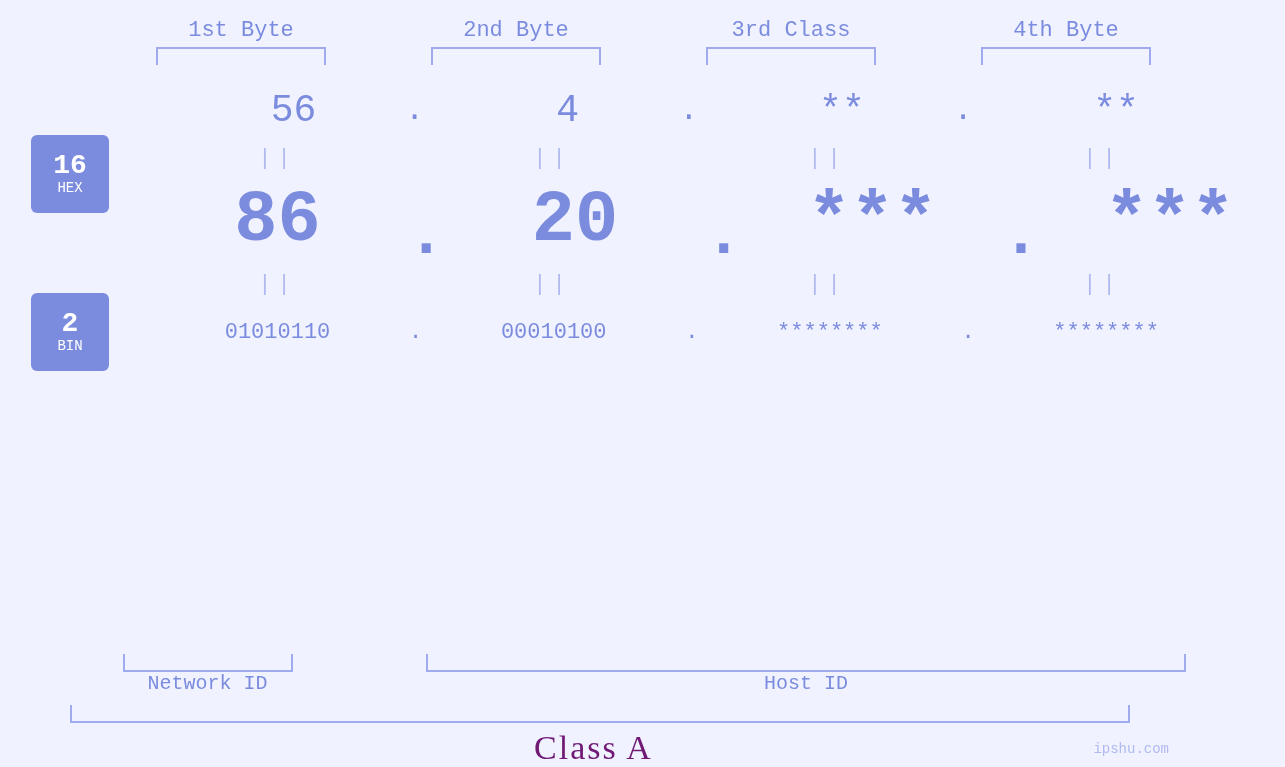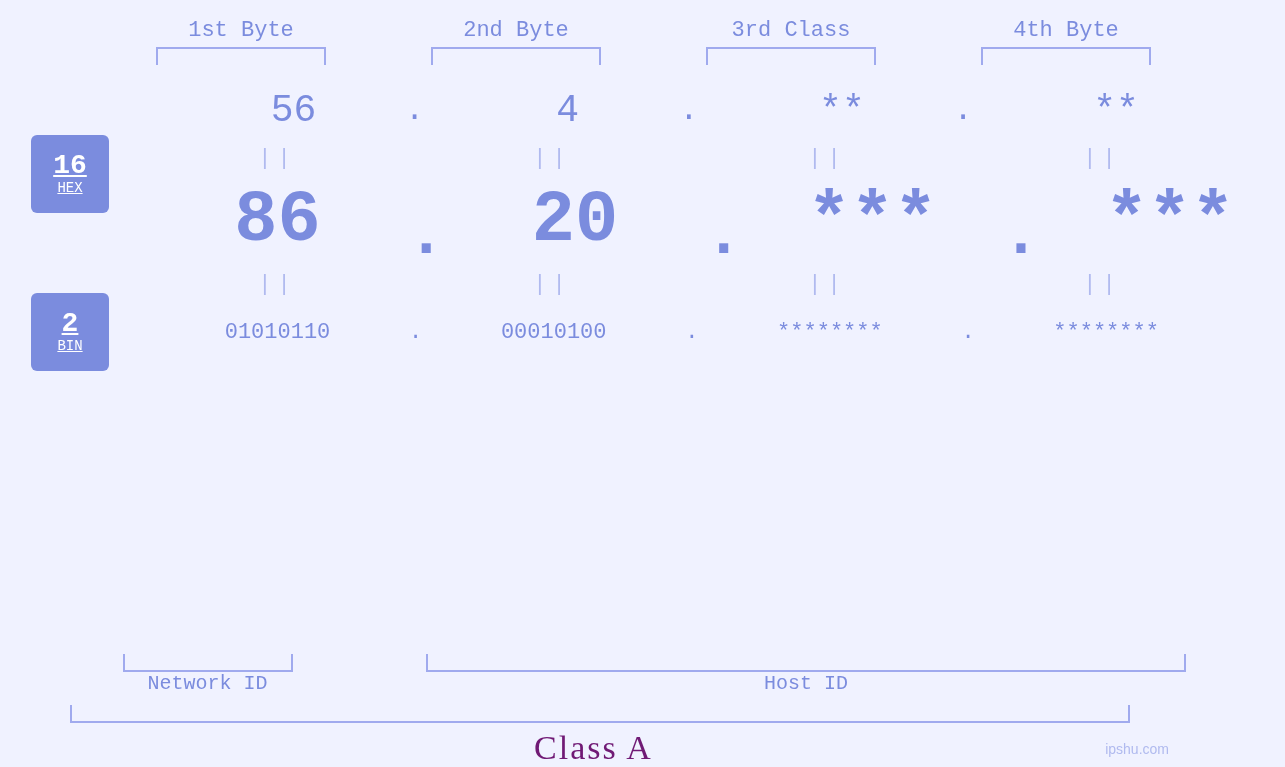--- a/index.html
+++ b/index.html
@@ -76,21 +76,20 @@
       background-color: #7b8cde;
       color: white;
       border-radius: 6px;
       width: 78px;
       height: 78px;
       display: flex;
       flex-direction: column;
       align-items: center;
       justify-content: center;
       font-family: 'Courier New', Courier, monospace;
-      text-decoration: underline;
     }
 
     .base-badge .base-num {
       font-size: 28px;
       font-weight: bold;
       line-height: 1;
     }
 
     .base-badge .base-label {
       font-size: 14px;
@@ -159,21 +158,21 @@
       letter-spacing: 6px;
     }
 
     
     .watermark {
       position: absolute;
       bottom: 10px;
       right: 18px;
       color: #b0baef;
       font-size: 14px;
-      font-family: Liberation Sans, sans-serif;
+      font-family: Liberation Mono, monospace;
       margin-top: 28px;
     }
   </style>
 </head>
 <body>
 
 <div class="container">
 
   <div class="byte-headers">
     <div class="byte-header">1st Byte</div>

